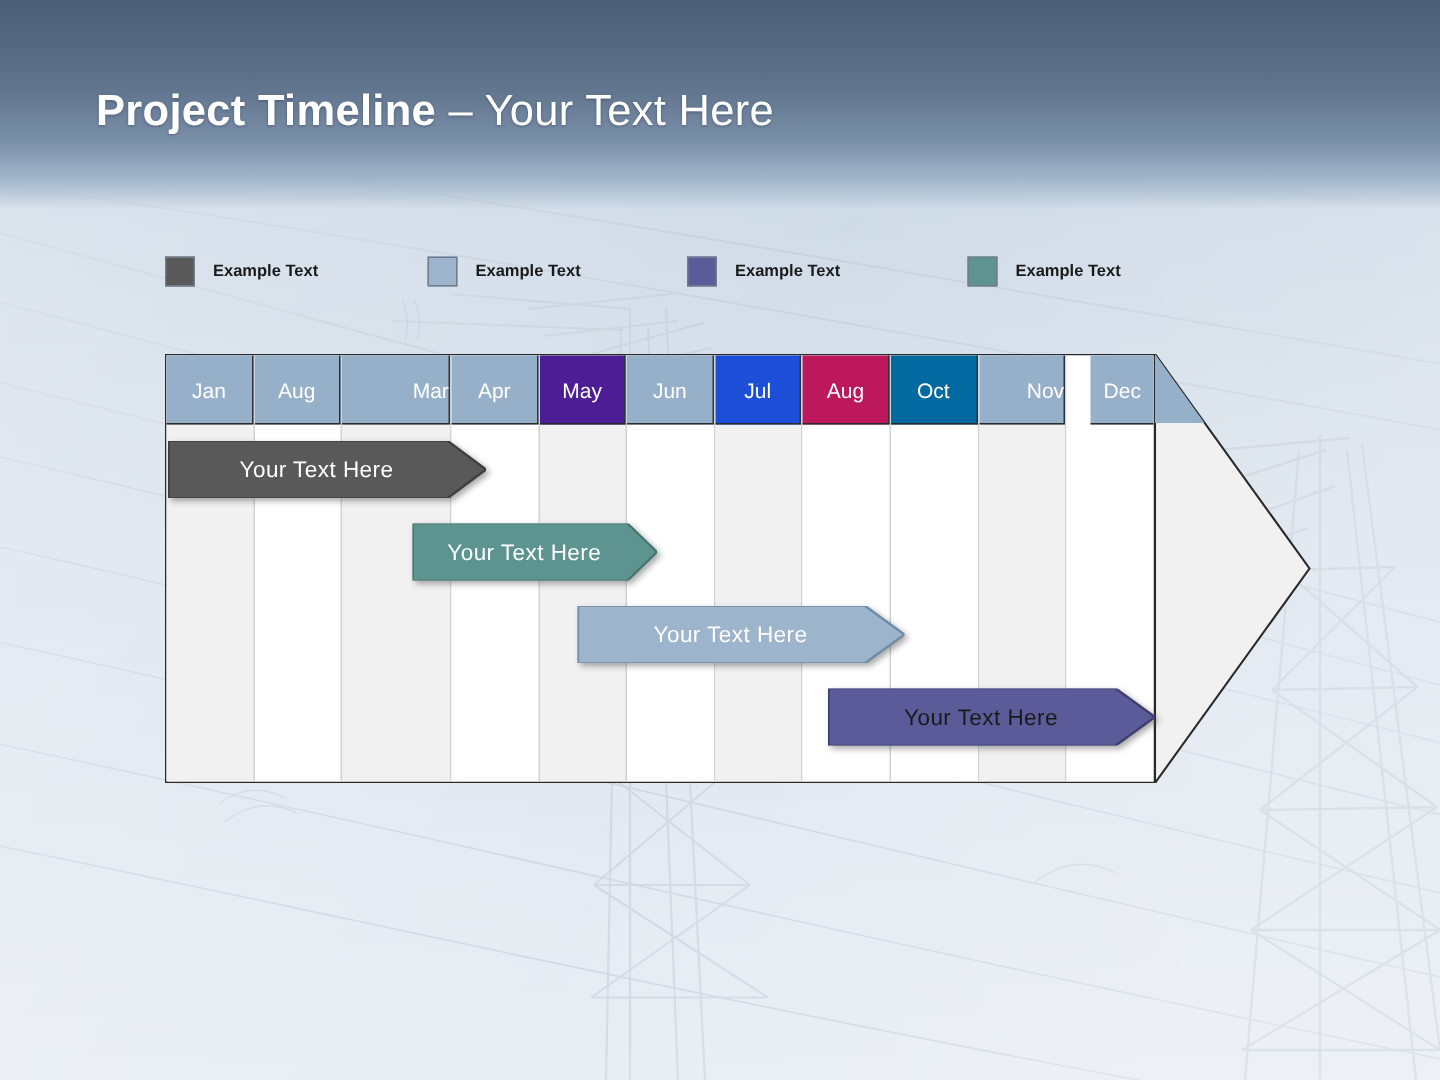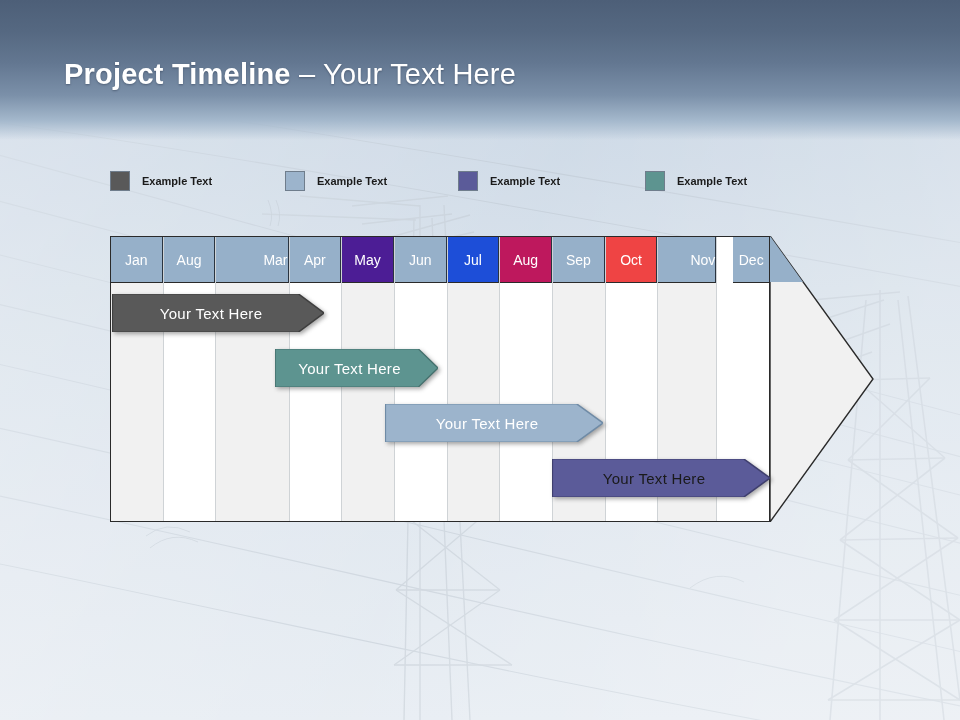--- a/index.html
+++ b/index.html
@@ -334,25 +334,22 @@
       </div>
       <div class="tl-col">
         <div class="tl-head" style="background: rgb(150, 176, 201); color: rgb(255, 255, 255);">Jun</div>
       </div>
       <div class="tl-col alt">
         <div class="tl-head" style="background: #1d4ed8; color: rgb(255, 255, 255);">Jul</div>
       </div>
       <div class="tl-col">
         <div class="tl-head" style="background: #be185d; color: rgb(255, 255, 255);">Aug</div>
       </div>
-      <div class="tl-col alt">
-        <div class="tl-head" style="background: rgb(150, 176, 201); color: rgb(255, 255, 255);">Sep</div>
-      </div>
-      <div class="tl-col">
-        <div class="tl-head" style="background: #ef4444; color: rgb(255, 255, 255);">Oct</div>
+      <div class="tl-col">
+        <div class="tl-head" style="background: #0369a1; color: rgb(255, 255, 255);">Oct</div>
       </div>
       <div class="tl-col alt">
         <div class="tl-head" style="background: rgb(150, 176, 201); color: rgb(255, 255, 255); padding-left: 32px;">Nov</div>
       </div>
       <div class="tl-col">
         <div class="tl-head" style="background: rgb(150, 176, 201); color: rgb(255, 255, 255);">Dec</div>
       </div>
     </div>
 
     <div class="task" id="task-0" style="left: 2px; width: 212px; top: 58px;">

